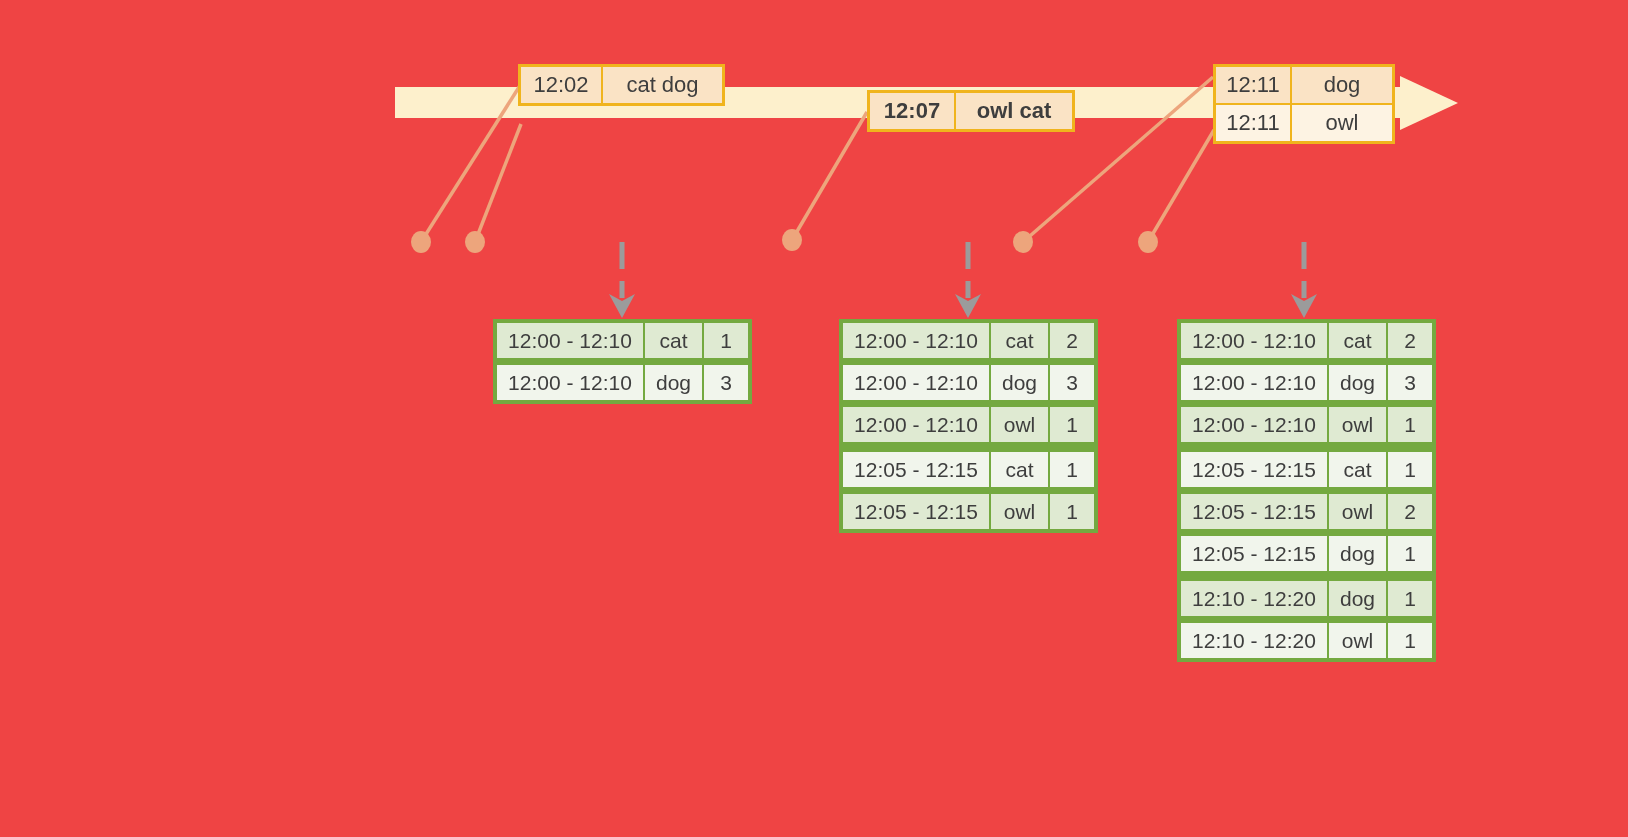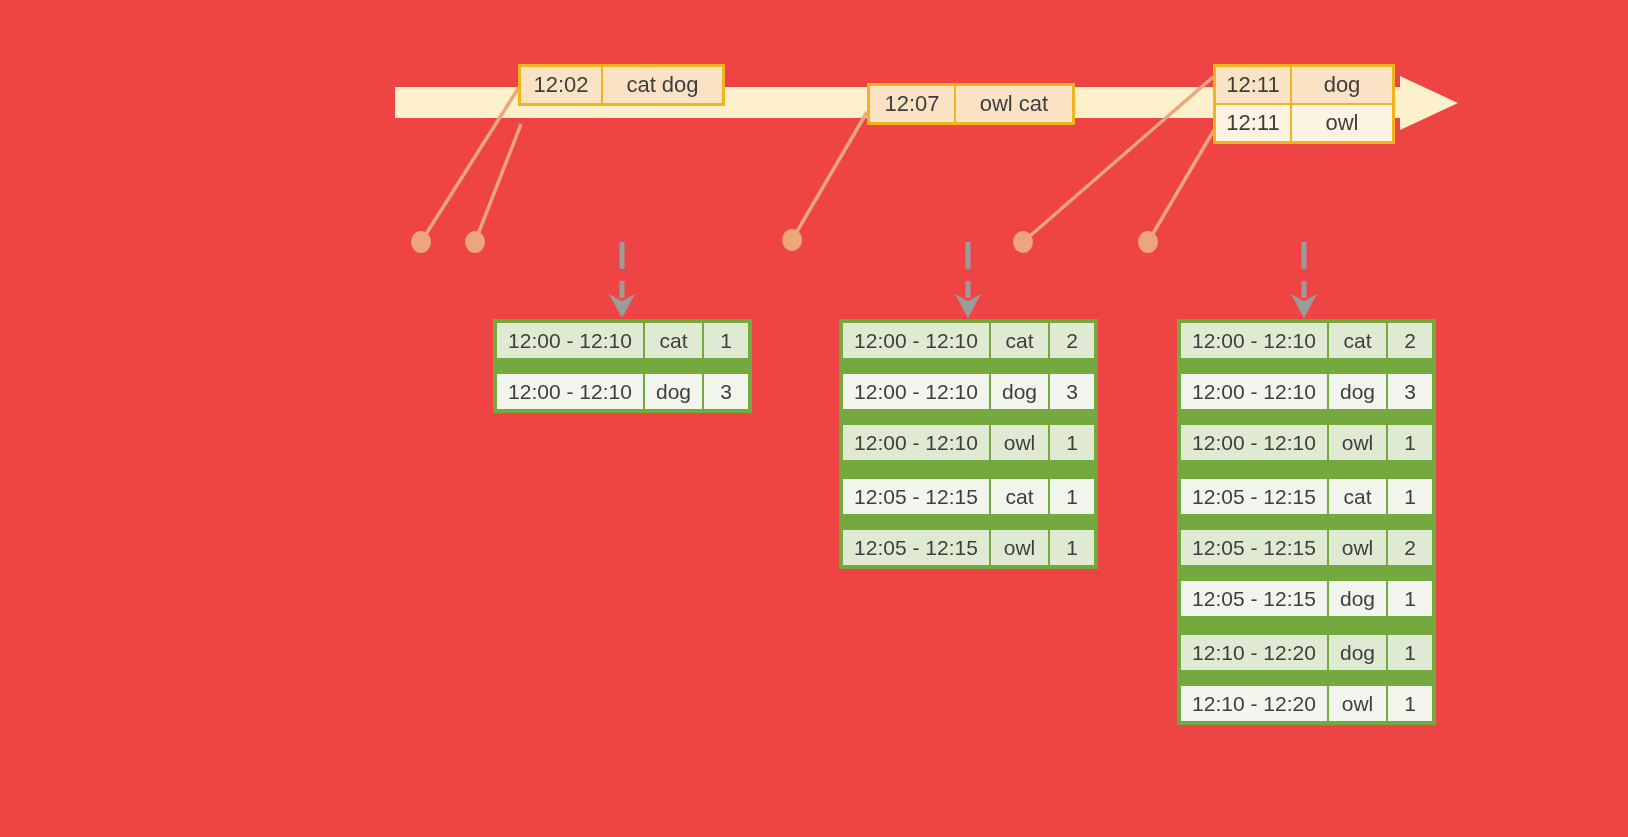--- a/index.html
+++ b/index.html
@@ -16,26 +16,26 @@
   
   #overlay{position:absolute;left:0;top:0;z-index:2;}
   
   .etable{position:absolute;z-index:3;background:#f0b41d;padding:3px;display:flex;flex-direction:column;gap:2px;}
   .erow{display:grid;gap:2px;background:#f0b41d;}
   .ecell{height:36px;line-height:36px;text-align:center;font-size:22px;white-space:nowrap;}
   .peach{background:#fae3c5;}
   .cream{background:#fdf3e3;}
   #etable-1{left:518px;top:64px;}
   #etable-1 .erow{grid-template-columns:80px 119px;}
-  #etable-2{left:867px;top:83px;}
+  #etable-2{left:867px;top:90px;font-weight:bold;}
   #etable-2 .erow{grid-template-columns:84px 116px;}
   #etable-3{left:1213px;top:64px;}
   #etable-3 .erow{grid-template-columns:74px 100px;}
   
-  .gtable{position:absolute;z-index:3;background:#74a940;padding:4px;display:flex;flex-direction:column;gap:16px;}
+  .gtable{position:absolute;z-index:3;background:#74a940;padding:4px;display:flex;flex-direction:column;gap:7px;}
   .grow{display:grid;grid-template-columns:146px 57px 44px;gap:2px;}
   .grow.gs{margin-top:3px;}
   .gcell{height:35px;line-height:35px;text-align:center;font-size:21px;white-space:nowrap;}
   .gdark{background:#dfead2;}
   .glight{background:#f1f5ec;}
   #gtable-1{left:493px;top:319px;}
   #gtable-2{left:839px;top:319px;}
   #gtable-3{left:1177px;top:319px;}
 </style>
 </head>

